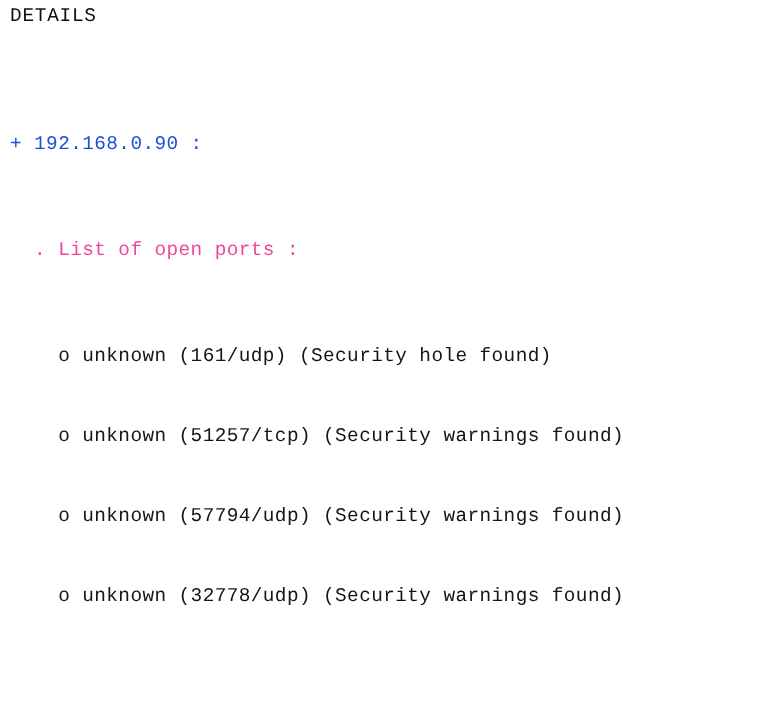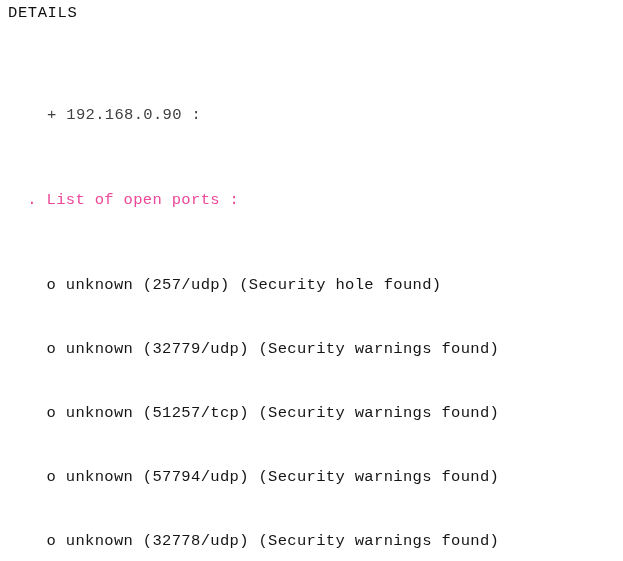--- a/index.html
+++ b/index.html
@@ -47,22 +47,21 @@
   .line {
     white-space: pre;
     height: 21.3px;
     font-size: 15.5px;
     line-height: 21.3px;
     padding-left: 8px;
     box-sizing: border-box;
     letter-spacing: 0.33px;
   }
   .host-line {
-    color: #404040;
-    margin-left: 39px;
+    color: #1d4ed8;
   }
   .group-line {
     color: #ec4899;
   }
   .port-line {
     color: #151515;
   }
 </style>
 </head>
 <body>
@@ -70,22 +69,21 @@
 <div id="report">
 
   <div class="section-title">DETAILS</div>
 
   <div class="report-body">
 
     <div class="line host-line">+ 192.168.0.90 :</div>
 
     <div class="line group-line">  . List of open ports :</div>
 
-    <div class="line port-line">    o unknown (257/udp) (Security hole found)</div>
-    <div class="line port-line">    o unknown (32779/udp) (Security warnings found)</div>
+    <div class="line port-line">    o unknown (161/udp) (Security hole found)</div>
     <div class="line port-line">    o unknown (51257/tcp) (Security warnings found)</div>
     <div class="line port-line">    o unknown (57794/udp) (Security warnings found)</div>
     <div class="line port-line">    o unknown (32778/udp) (Security warnings found)</div>
     
     
     
     
     
     
 

